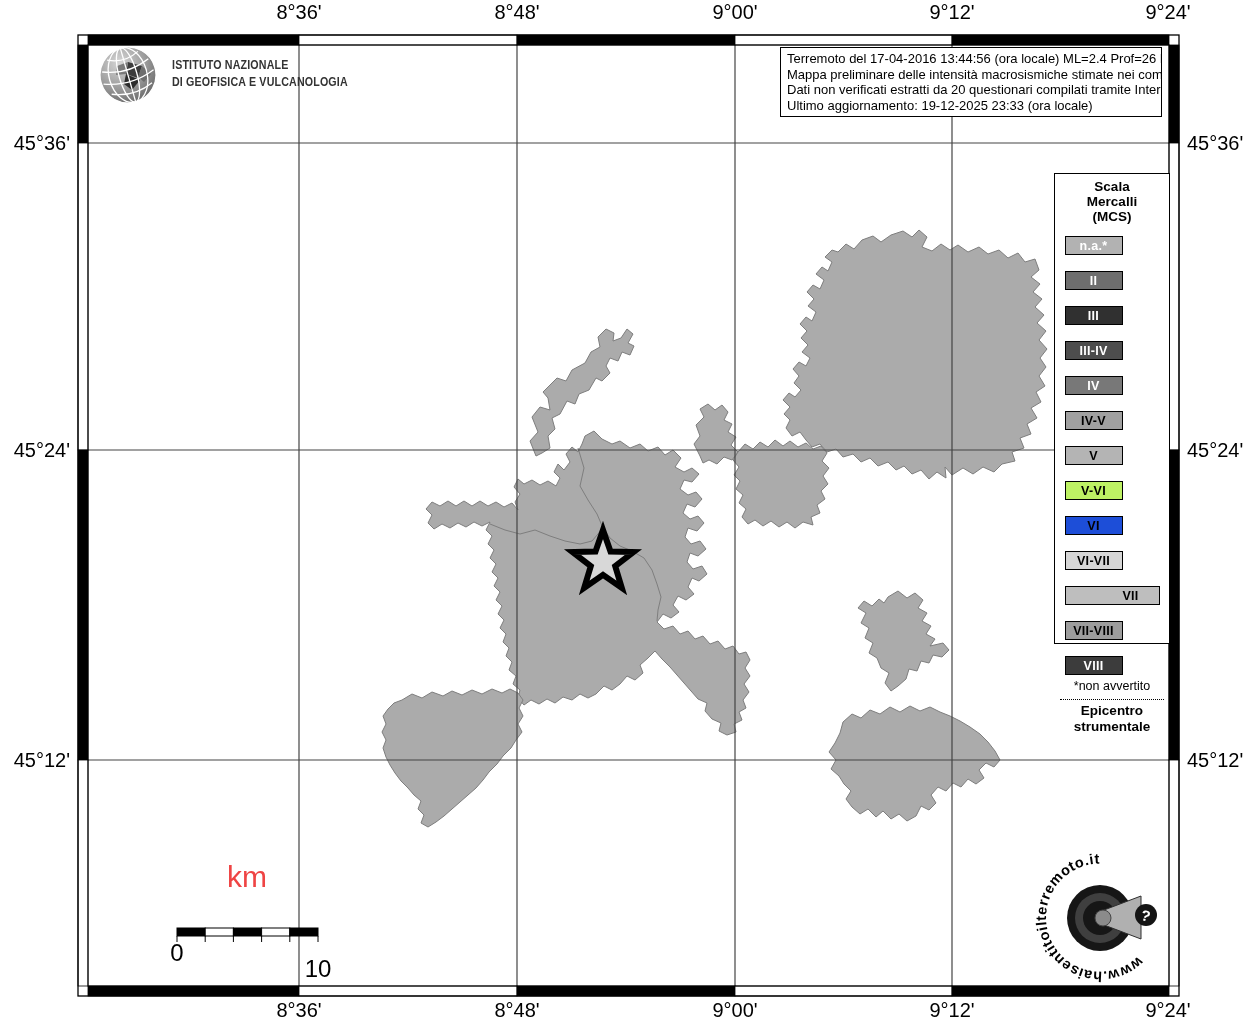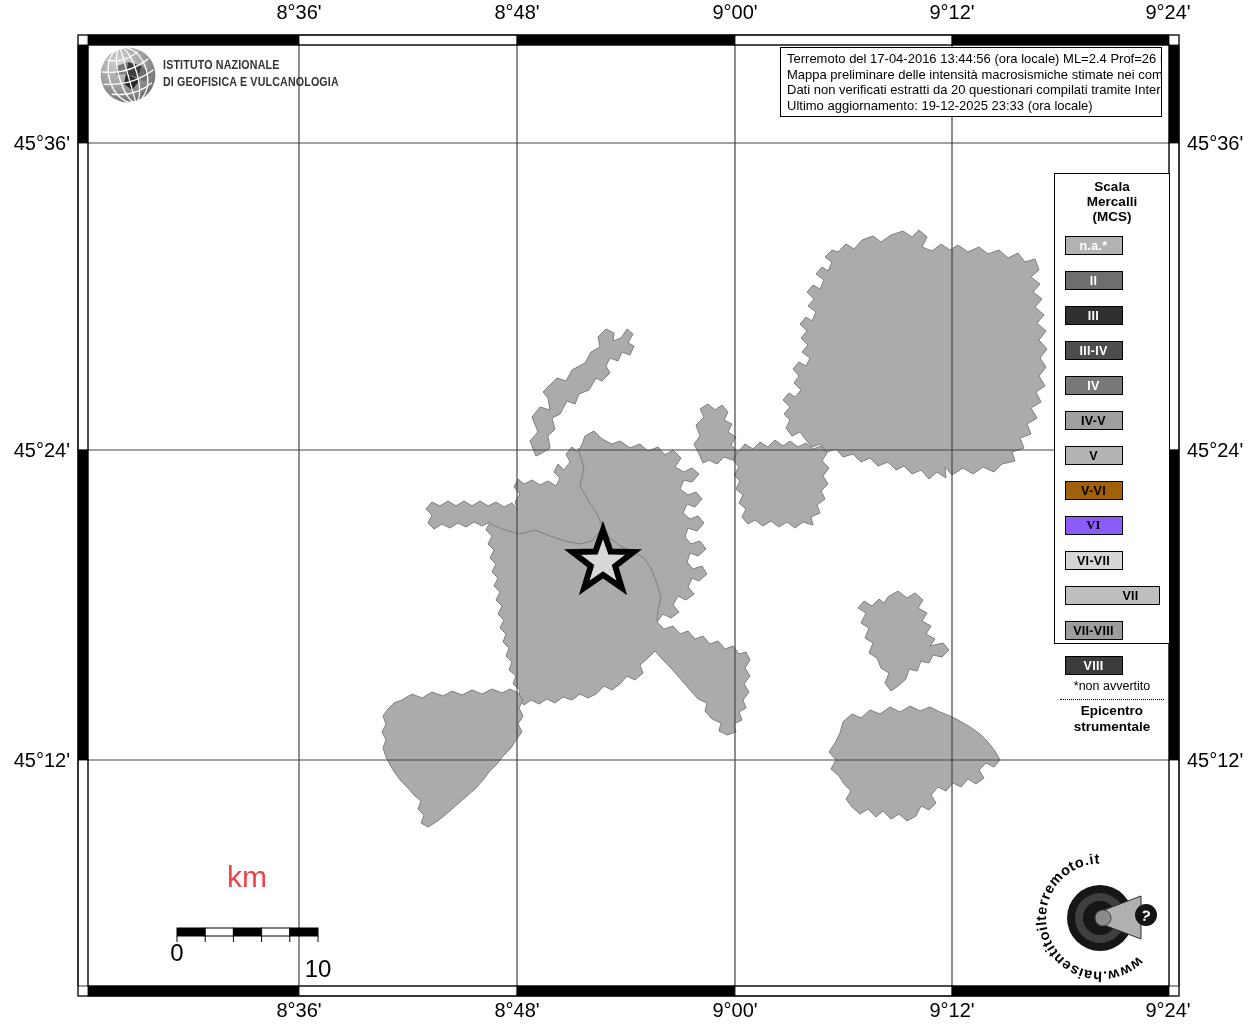--- a/index.html
+++ b/index.html
@@ -3,21 +3,21 @@
 <meta charset="utf-8">
 <style>
   html,body{margin:0;padding:0;background:#fff;font-family:"Liberation Sans",sans-serif;}
   .page{position:relative;width:1257px;height:1024px;background:#fff;overflow:hidden;}
   #map-svg{position:absolute;left:0;top:0;}
   .axis{position:absolute;font-size:20px;color:#000;white-space:nowrap;}
   .ax-t{transform:translateX(-50%);top:1px;}
   .ax-b{transform:translateX(-50%);top:999px;}
   .ax-l{left:0;width:70px;text-align:right;transform:translateY(-50%);}
   .ax-r{left:1187px;transform:translateY(-50%);}
-  .ingv{position:absolute;left:98px;top:44px;display:flex;align-items:center;gap:5px;}
+  .ingv{position:absolute;left:98px;top:44px;display:flex;align-items:center;gap:14px;}
   .ingv-text{font-weight:bold;font-size:13px;color:#333;line-height:1.3;transform:scaleX(.82);transform-origin:left center;letter-spacing:.2px;white-space:nowrap;}
   .infobox{position:absolute;left:780px;top:47px;width:368px;border:1px solid #000;background:#fff;padding:3px 6px;font-size:13px;line-height:15.5px;color:#000;white-space:nowrap;overflow:hidden;}
   .legend{position:absolute;left:1054px;top:173px;width:116px;height:471px;border:1px solid #000;background:#fff;display:flex;flex-direction:column;align-items:center;box-sizing:border-box;padding-top:5px;}
   .lg-title{font-weight:bold;font-size:13.5px;line-height:15px;text-align:center;color:#000;}
   #legend-items{margin-top:12px;display:flex;flex-direction:column;gap:16px;}
   .lg-item{width:56px;height:17px;border:1px solid #000;font-weight:bold;font-size:12.5px;display:flex;align-items:center;justify-content:center;letter-spacing:.3px;}
   .lg-foot{font-size:12.5px;color:#000;margin-top:4px;white-space:nowrap;}
   .lg-sep{width:92%;border-top:1px dotted #000;margin:6px 0 3px;}
   .lg-epi{font-weight:bold;font-size:13.5px;line-height:15.5px;text-align:center;color:#000;}
   #legend-star{margin-top:3px;}
@@ -170,22 +170,22 @@
       <div>(MCS)</div>
     </div>
     <div id="legend-items">
         <div class="lg-item" style="background: rgb(178, 178, 178); color: rgb(255, 255, 255);">n.a.*</div>
         <div class="lg-item" style="background: rgb(110, 110, 110); color: rgb(255, 255, 255);">II</div>
         <div class="lg-item" style="background: rgb(48, 48, 48); color: rgb(255, 255, 255);">III</div>
         <div class="lg-item" style="background: rgb(77, 77, 77); color: rgb(255, 255, 255);">III-IV</div>
         <div class="lg-item" style="background: rgb(120, 120, 120); color: rgb(255, 255, 255);">IV</div>
         <div class="lg-item" style="background: rgb(160, 160, 160); color: rgb(0, 0, 0);">IV-V</div>
         <div class="lg-item" style="background: rgb(180, 180, 180); color: rgb(0, 0, 0);">V</div>
-        <div class="lg-item" style="background: #a16207; color: rgb(0, 0, 0);">V-VI</div>
-        <div class="lg-item" style="background: #8b5cf6; color: rgb(0, 0, 0); font-family: Liberation Serif, serif;">VI</div>
+        <div class="lg-item" style="background: #bef264; color: rgb(0, 0, 0);">V-VI</div>
+        <div class="lg-item" style="background: #1d4ed8; color: rgb(0, 0, 0);">VI</div>
         <div class="lg-item" style="background: rgb(214, 214, 214); color: rgb(0, 0, 0);">VI-VII</div>
         <div class="lg-item" style="background: rgb(190, 190, 190); color: rgb(0, 0, 0); padding-left: 37px;">VII</div>
         <div class="lg-item" style="background: rgb(157, 157, 157); color: #000000;">VII-VIII</div>
         <div class="lg-item" style="background: rgb(60, 60, 60); color: rgb(255, 255, 255);">VIII</div>
       </div>
     <div class="lg-foot">*non avvertito</div>
     <div class="lg-sep"></div>
     <div class="lg-epi">
       <div>Epicentro</div>
       <div>strumentale</div>

